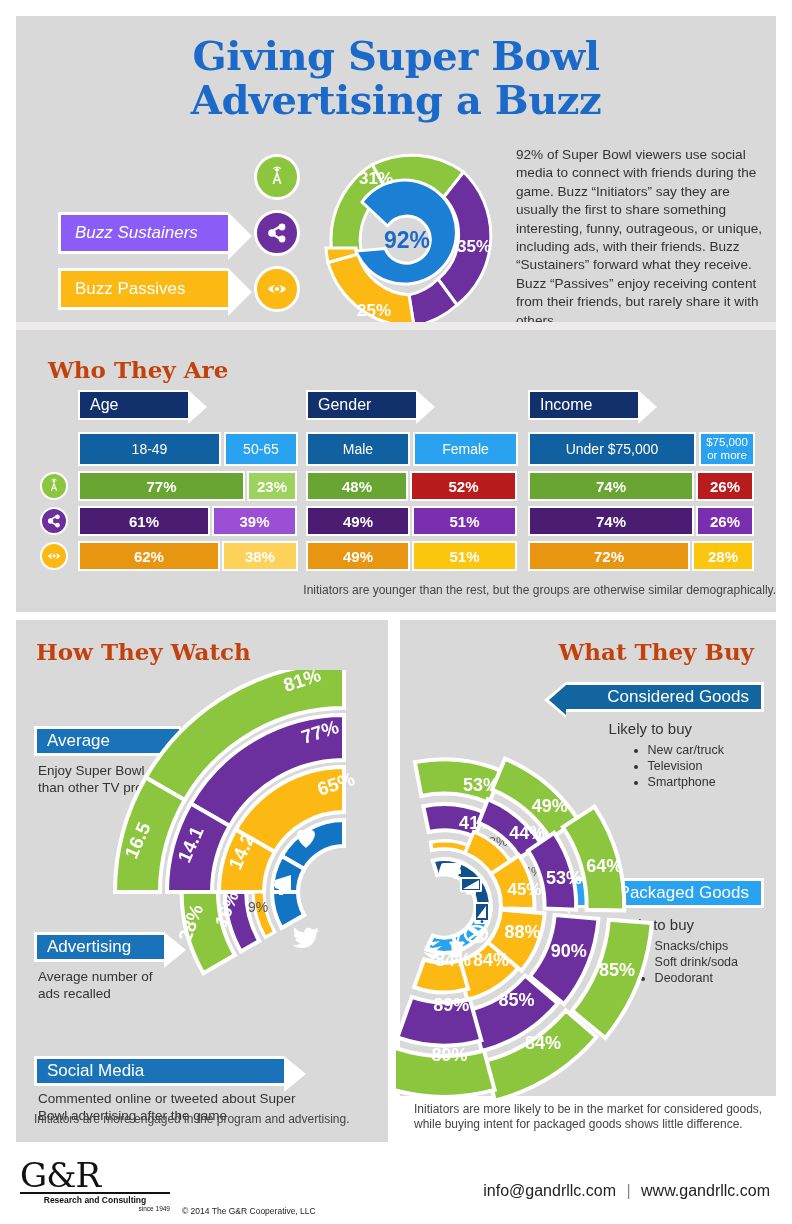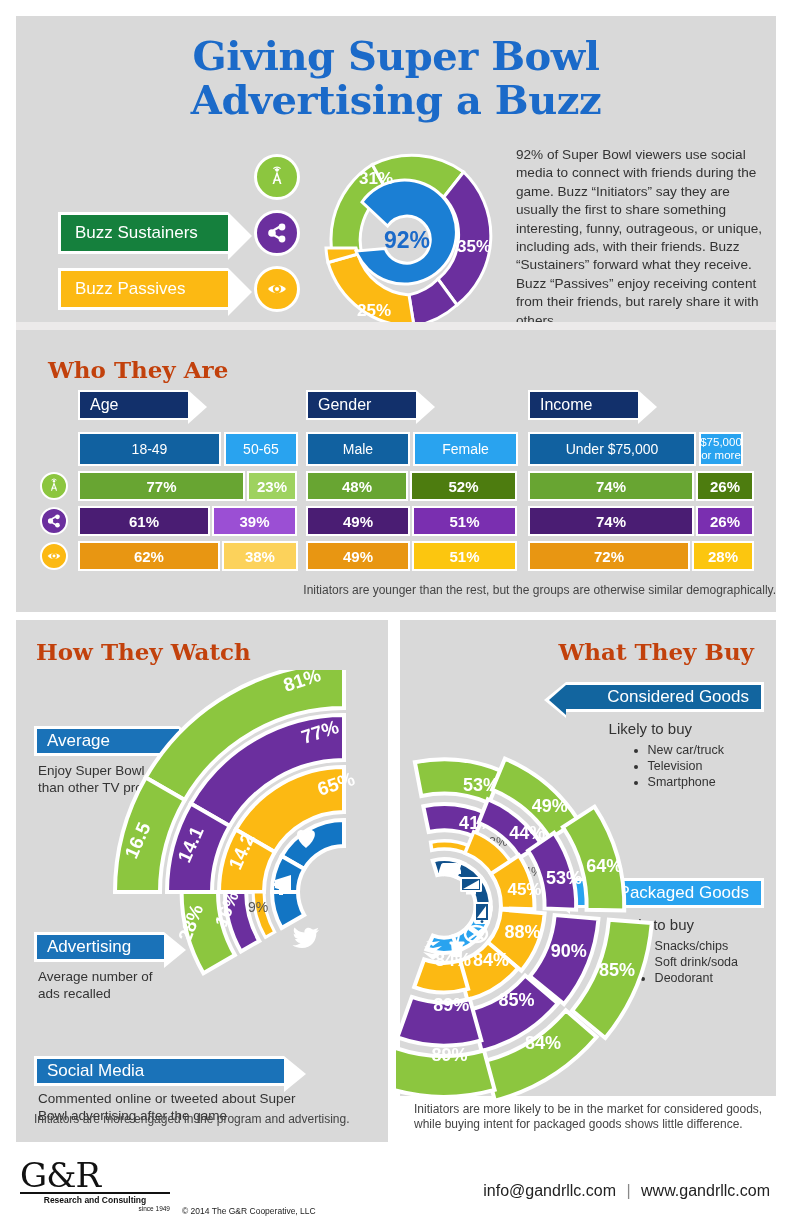--- a/index.html
+++ b/index.html
@@ -48,21 +48,21 @@
     border-left: 24px solid #fff;
   }
   .arrow .tip {
     position: absolute; right: -18px; top: 0;
     width: 0; height: 0;
     border-top: 21px solid transparent;
     border-bottom: 21px solid transparent;
     border-left: 18px solid currentColor;
   }
   .arrow.green { background: #8cc63f; } .arrow.green .tip { color:#8cc63f; }
-  .arrow.purple { background: #15803d; } .arrow.purple .tip { color:#6b2f9e; }
+  .arrow.purple { background: #8b5cf6; font-style: italic; } .arrow.purple .tip { color:#6b2f9e; }
   .arrow.yellow { background: #fcb913; } .arrow.yellow .tip { color:#fcb913; }
 
   .legend-badge {
     position: absolute; left: 196px; top: -2px;
     width: 46px; height: 46px; border-radius: 50%;
     border: 3px solid #fff;
     display: flex; align-items: center; justify-content: center;
   }
   .legend-badge.green { background:#8cc63f; }
   .legend-badge.purple { background:#6b2f9e; }
@@ -127,21 +127,21 @@
   .bar-cell {
     display:flex; align-items:center; justify-content:center;
     color:#fff; font-size:15px; font-weight:bold;
     border:2px solid #fff;
   }
   .g1{background:#68a532;} .g2{background:#9ed25f;}
   .p1{background:#4a1d73;} .p2{background:#9b4fd4;}
   .y1{background:#e89612;} .y2{background:#fcd25b;}
   .y2b{background:#fcc60f;}
   .p2b{background:#7a2fb0;}
-  .g2b{background:#4d7c0f;}
+  .g2b{background:#b91c1c;}
 
   .row-badges { position: absolute; left: 24px; top: 142px; }
   .row-badge {
     width: 28px; height: 28px; border-radius: 50%;
     border: 2px solid #fff; margin-bottom: 7px;
     display:flex; align-items:center; justify-content:center;
   }
   .row-badge.green{background:#8cc63f;}
   .row-badge.purple{background:#6b2f9e;}
   .row-badge.yellow{background:#fcb913;}
@@ -397,21 +397,21 @@
       </div>
     </div>
 
     <div class="cat" id="cat-income">
       <div class="cat-head">
         <span>Income</span>
         <span class="tip"></span>
       </div>
       <div class="hdr-row">
         <div class="hdr-cell dark" style="width:168px">Under $75,000</div>
-        <div class="hdr-cell light small" style="width:44px">$75,000 or more</div>
+        <div class="hdr-cell light small" style="width:56px">$75,000 or more</div>
       </div>
       <div class="bar-row">
         <div class="bar-cell g1" style="width:166px">74%</div>
         <div class="bar-cell g2b" style="width:58px">26%</div>
       </div>
       <div class="bar-row">
         <div class="bar-cell p1" style="width:166px">74%</div>
         <div class="bar-cell p2b" style="width:58px">26%</div>
       </div>
       <div class="bar-row">

